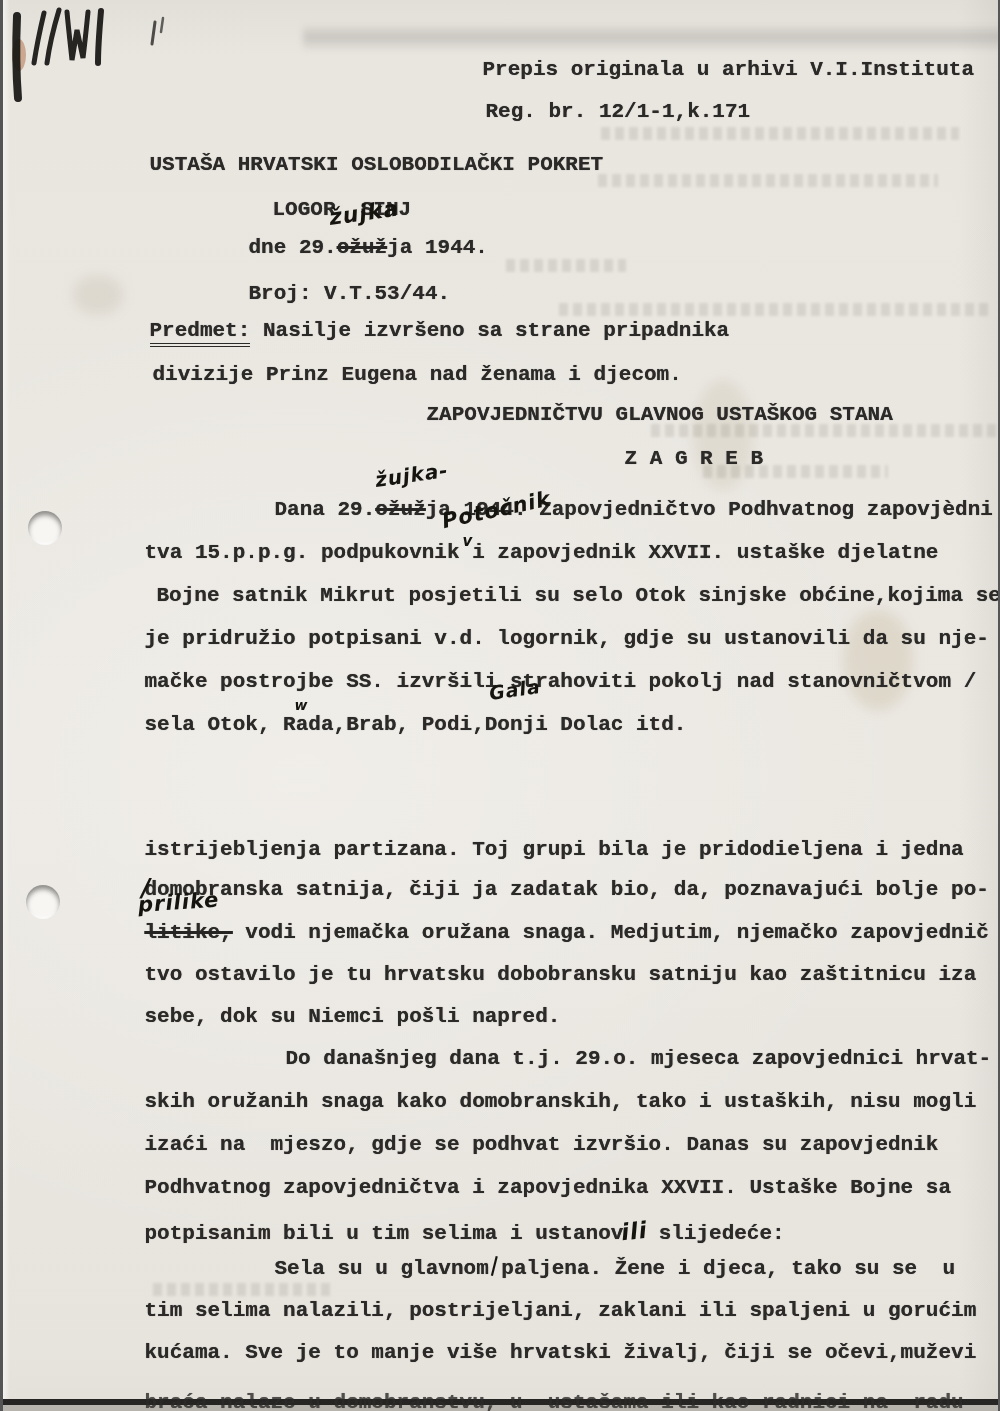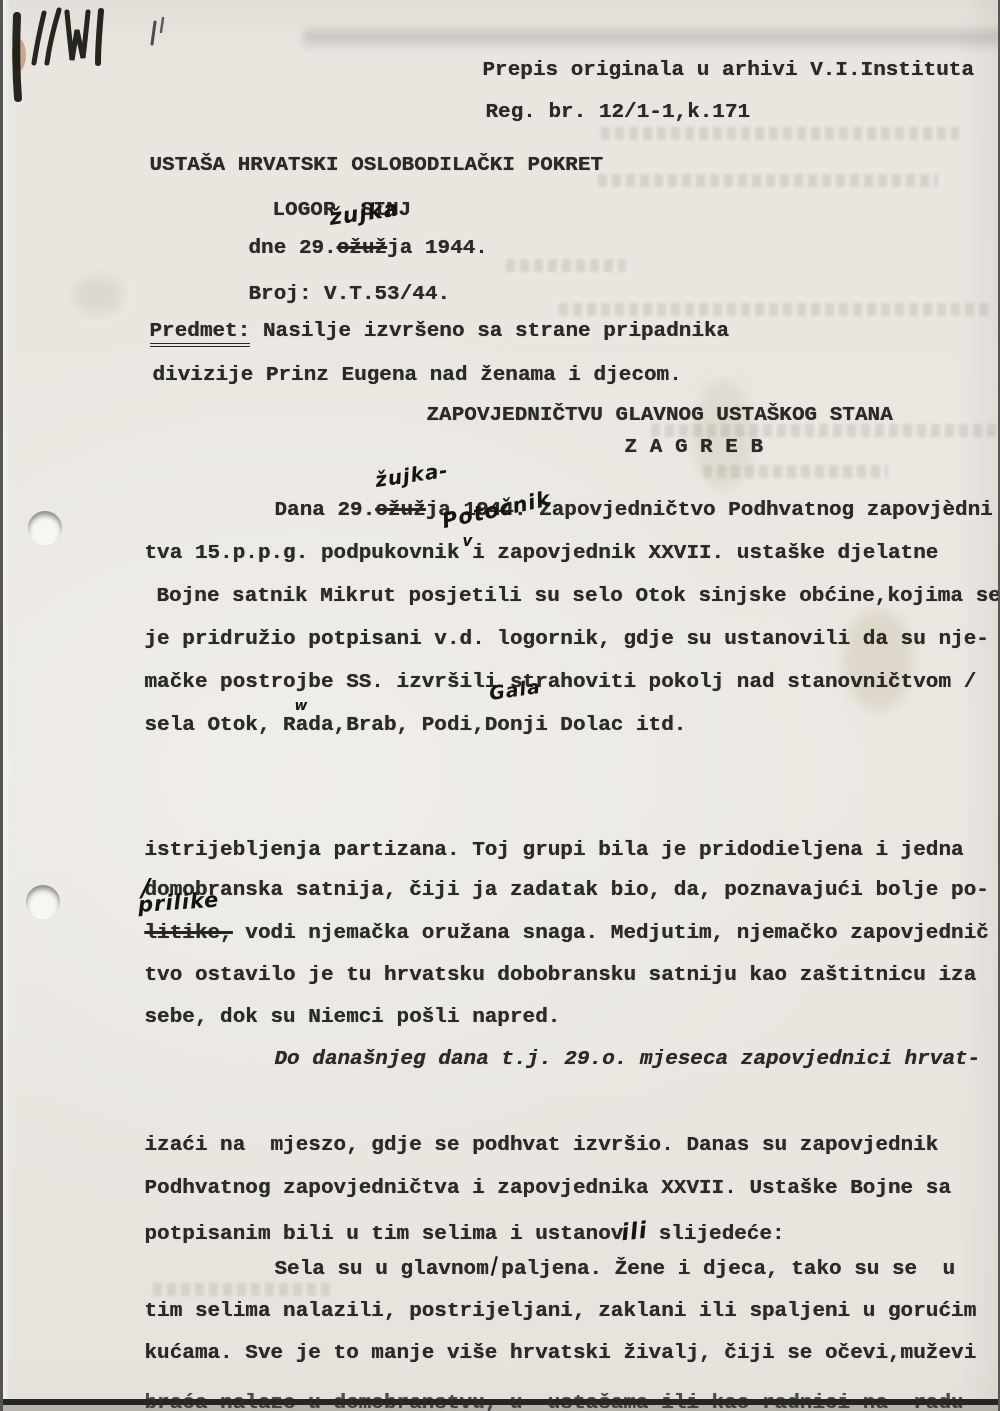--- a/index.html
+++ b/index.html
@@ -104,33 +104,34 @@
   <div class="scan-edge-light"></div>
 <div class="line" style="left: 480px; top: 57px;"><span class="seg-typed">Prepis originala u arhivi V.I.Instituta</span></div>
     <div class="line" style="left: 483px; top: 99px;"><span class="seg-typed">Reg. br. 12/1-1,k.171</span></div>
     <div class="line" style="left: 147px; top: 152px;"><span class="seg-typed">USTAŠA HRVATSKI OSLOBODILAČKI POKRET</span></div>
     <div class="line" style="left: 270px; top: 197px;"><span class="seg-typed">LOGOR  SINJ</span></div>
     <div class="line" style="left: 246px; top: 235px;"><span class="seg-typed">dne 29.</span><span class="seg-struck">ožuž</span><span class="seg-typed">ja 1944.</span><span class="hand" style="left: 82px; top: -30px; font-size: 22px; transform: rotate(-8deg);">žujka</span></div>
     <div class="line" style="left: 246px; top: 281px;"><span class="seg-typed">Broj: V.T.53/44.</span></div>
     <div class="line" style="left: 147px; top: 318px;"><span class="seg-underlined">Predmet:</span><span class="seg-typed"> Nasilje izvršeno sa strane pripadnika</span></div>
     <div class="line" style="left: 150px; top: 362px;"><span class="seg-typed">divizije Prinz Eugena nad ženama i djecom.</span></div>
     <div class="line" style="left: 424px; top: 402px;"><span class="seg-typed">ZAPOVJEDNIČTVU GLAVNOG USTAŠKOG STANA</span></div>
-    <div class="line" style="left: 622px; top: 434px;"><span class="seg-typed">Z A G R E B</span></div>
+    <div class="line" style="left: 622px; top: 446px;"><span class="seg-typed">Z A G R E B</span></div>
     <div class="line" style="left: 272px; top: 497px;"><span class="seg-typed">Dana 29.</span><span class="seg-struck">ožuž</span><span class="seg-typed">ja 1944. Zapovjedničtvo Podhvatnog zapovjèdni</span><span class="hand" style="left: 102px; top: -30px; font-size: 20px; transform: rotate(-8deg);">žujka-</span></div>
     <div class="line" style="left: 142px; top: 540px;"><span class="seg-typed">tva 15.p.p.g. podpukovnik i zapovjednik XXVII. ustaške djelatne</span><span class="hand" style="left: 300px; top: -32px; font-size: 21px; transform: rotate(-12deg);">Potočnik</span><span class="hand" style="left: 318px; top: -12px; font-size: 15px;">v</span></div>
     <div class="line" style="left: 142px; top: 583px; margin-left: 12px;"><span class="seg-typed">Bojne satnik Mikrut posjetili su selo Otok sinjske obćine,kojima se</span></div>
     <div class="line" style="left: 142px; top: 626px;"><span class="seg-typed">je pridružio potpisani v.d. logornik, gdje su ustanovili da su nje-</span></div>
     <div class="line" style="left: 142px; top: 669px;"><span class="seg-typed">mačke postrojbe SS. izvršili strahoviti pokolj nad stanovničtvom /</span></div>
     <div class="line" style="left: 142px; top: 712px;"><span class="seg-typed">sela Otok, Rada,Brab, Podi,Donji Dolac itd.</span><span class="hand" style="left: 150px; top: -20px; font-size: 14px;">w</span><span class="hand" style="left: 346px; top: -32px; font-size: 19px; transform: rotate(-8deg);">Gala</span></div>
     <div class="line" style="left: 142px; top: 837px;"><span class="seg-typed">istrijebljenja partizana. Toj grupi bila je pridodieljena i jedna</span></div>
     <div class="line" style="left: 142px; top: 877px;"><span class="seg-typed">domobranska satnija, čiji ja zadatak bio, da, poznavajući bolje po-</span><span class="hand" style="left: -3px; top: -2px; font-size: 24px;">/</span></div>
     <div class="line" style="left: 142px; top: 920px;"><span class="seg-struck">litike,</span><span class="seg-typed"> vodi njemačka oružana snaga. Medjutim, njemačko zapovjednič</span><span class="hand" style="left: -6px; top: -28px; font-size: 21px; transform: rotate(-4deg);">prilike</span></div>
     <div class="line" style="left: 142px; top: 962px;"><span class="seg-typed">tvo ostavilo je tu hrvatsku dobobransku satniju kao zaštitnicu iza</span></div>
     <div class="line" style="left: 142px; top: 1004px;"><span class="seg-typed">sebe, dok su Niemci pošli napred.</span></div>
-    <div class="line" style="left: 272px; top: 1046px; font-style: italic;"><span class="seg-typed">Do današnjeg dana t.j. 29.o. mjeseca zapovjednici hrvat-</span></div>
+    <div class="line" style="left: 283px; top: 1046px;"><span class="seg-typed">Do današnjeg dana t.j. 29.o. mjeseca zapovjednici hrvat-</span></div>
+    <div class="line" style="left: 142px; top: 1089px;"><span class="seg-typed">skih oružanih snaga kako domobranskih, tako i ustaških, nisu mogli</span></div>
     <div class="line" style="left: 142px; top: 1132px;"><span class="seg-typed">izaći na  mjeszo, gdje se podhvat izvršio. Danas su zapovjednik</span></div>
     <div class="line" style="left: 142px; top: 1175px;"><span class="seg-typed">Podhvatnog zapovjedničtva i zapovjednika XXVII. Ustaške Bojne sa</span></div>
     <div class="line" style="left: 142px; top: 1218px;"><span class="seg-typed">potpisanim bili u tim selima i ustanov</span><span class="seg-hand">ili</span><span class="seg-typed"> slijedeće:</span></div>
     <div class="line" style="left: 272px; top: 1256px;"><span class="seg-typed">Sela su u glavnom paljena. Žene i djeca, tako su se  u</span><span class="hand" style="left: 213px; top: -6px; font-size: 20px; transform: rotate(14deg);">|</span></div>
     <div class="line" style="left: 142px; top: 1298px;"><span class="seg-typed">tim selima nalazili, postrijeljani, zaklani ili spaljeni u gorućim</span></div>
     <div class="line" style="left: 142px; top: 1340px;"><span class="seg-typed">kućama. Sve je to manje više hrvatski živalj, čiji se očevi,muževi</span></div>
     <div class="line light" style="left: 142px; top: 1390px;"><span class="seg-typed">braća nalaze u domobranstvu, u  ustašama ili kao radnici na  radu</span></div>
   </div>
 
 </body></html>

